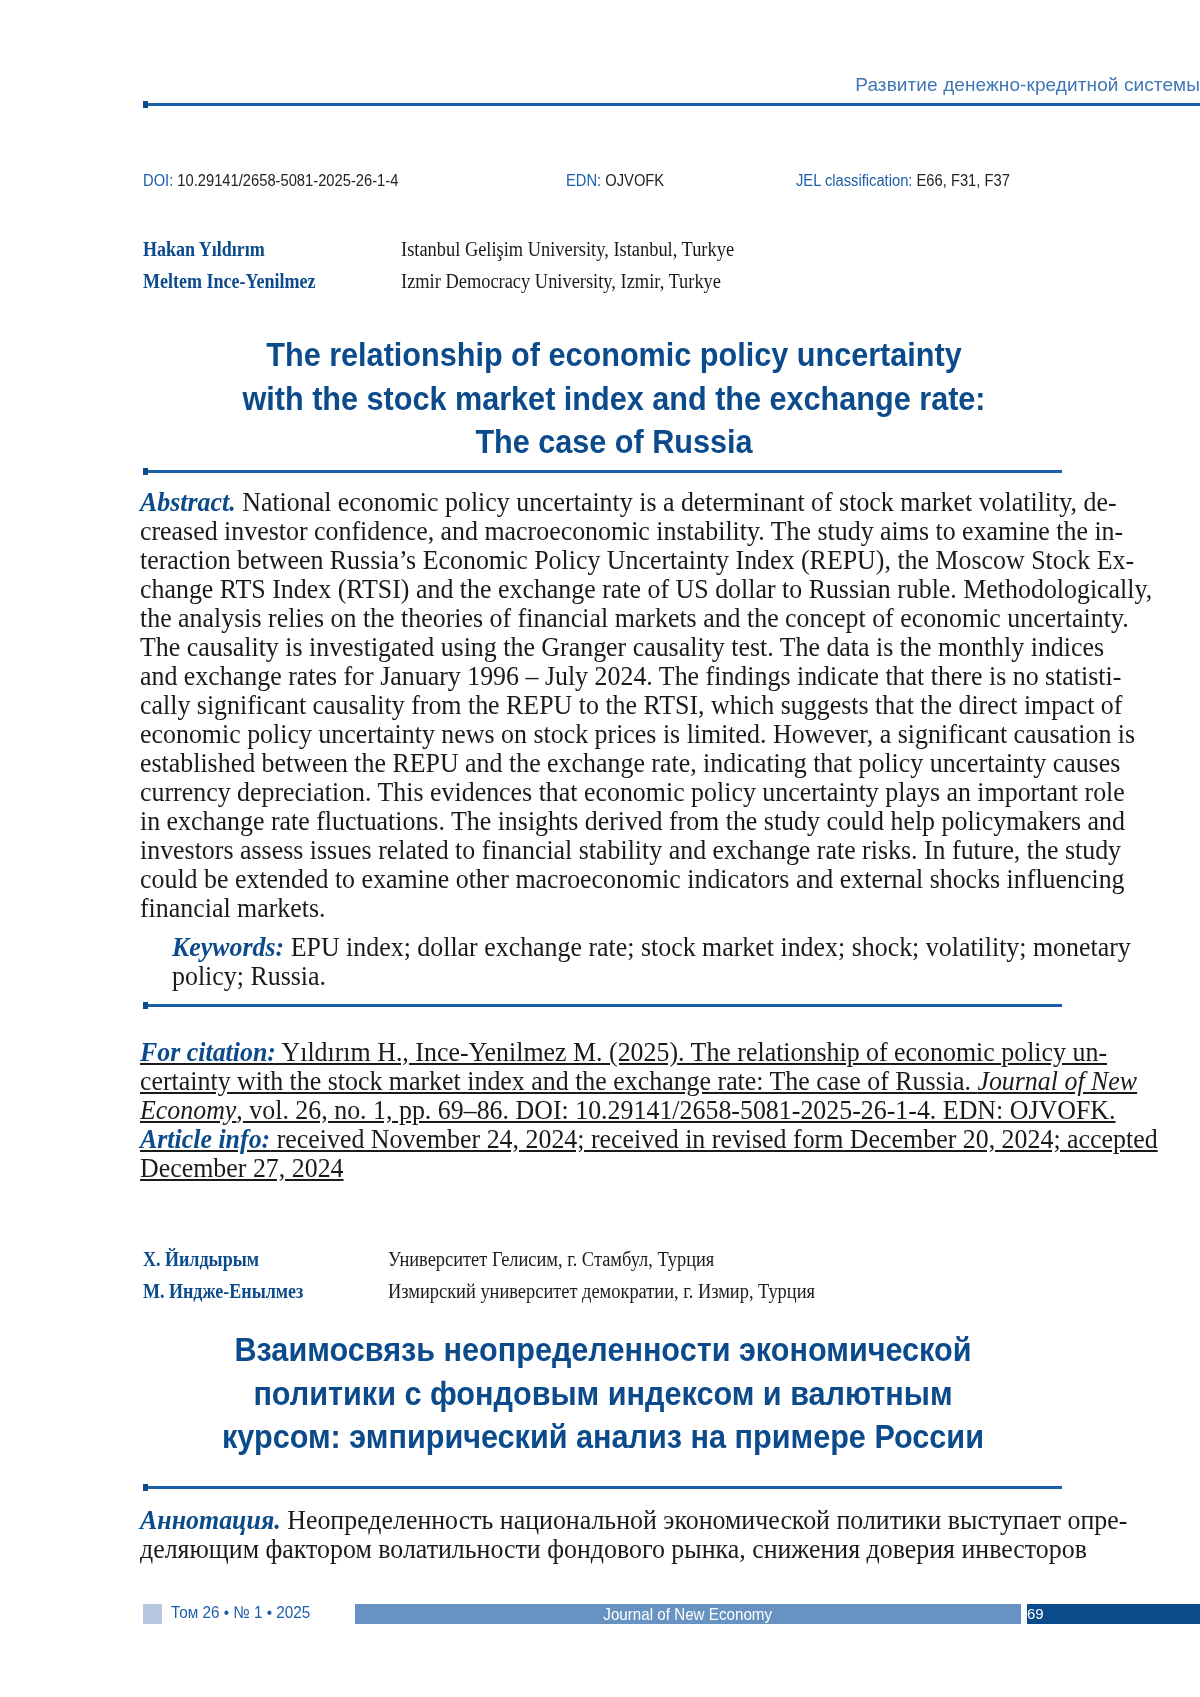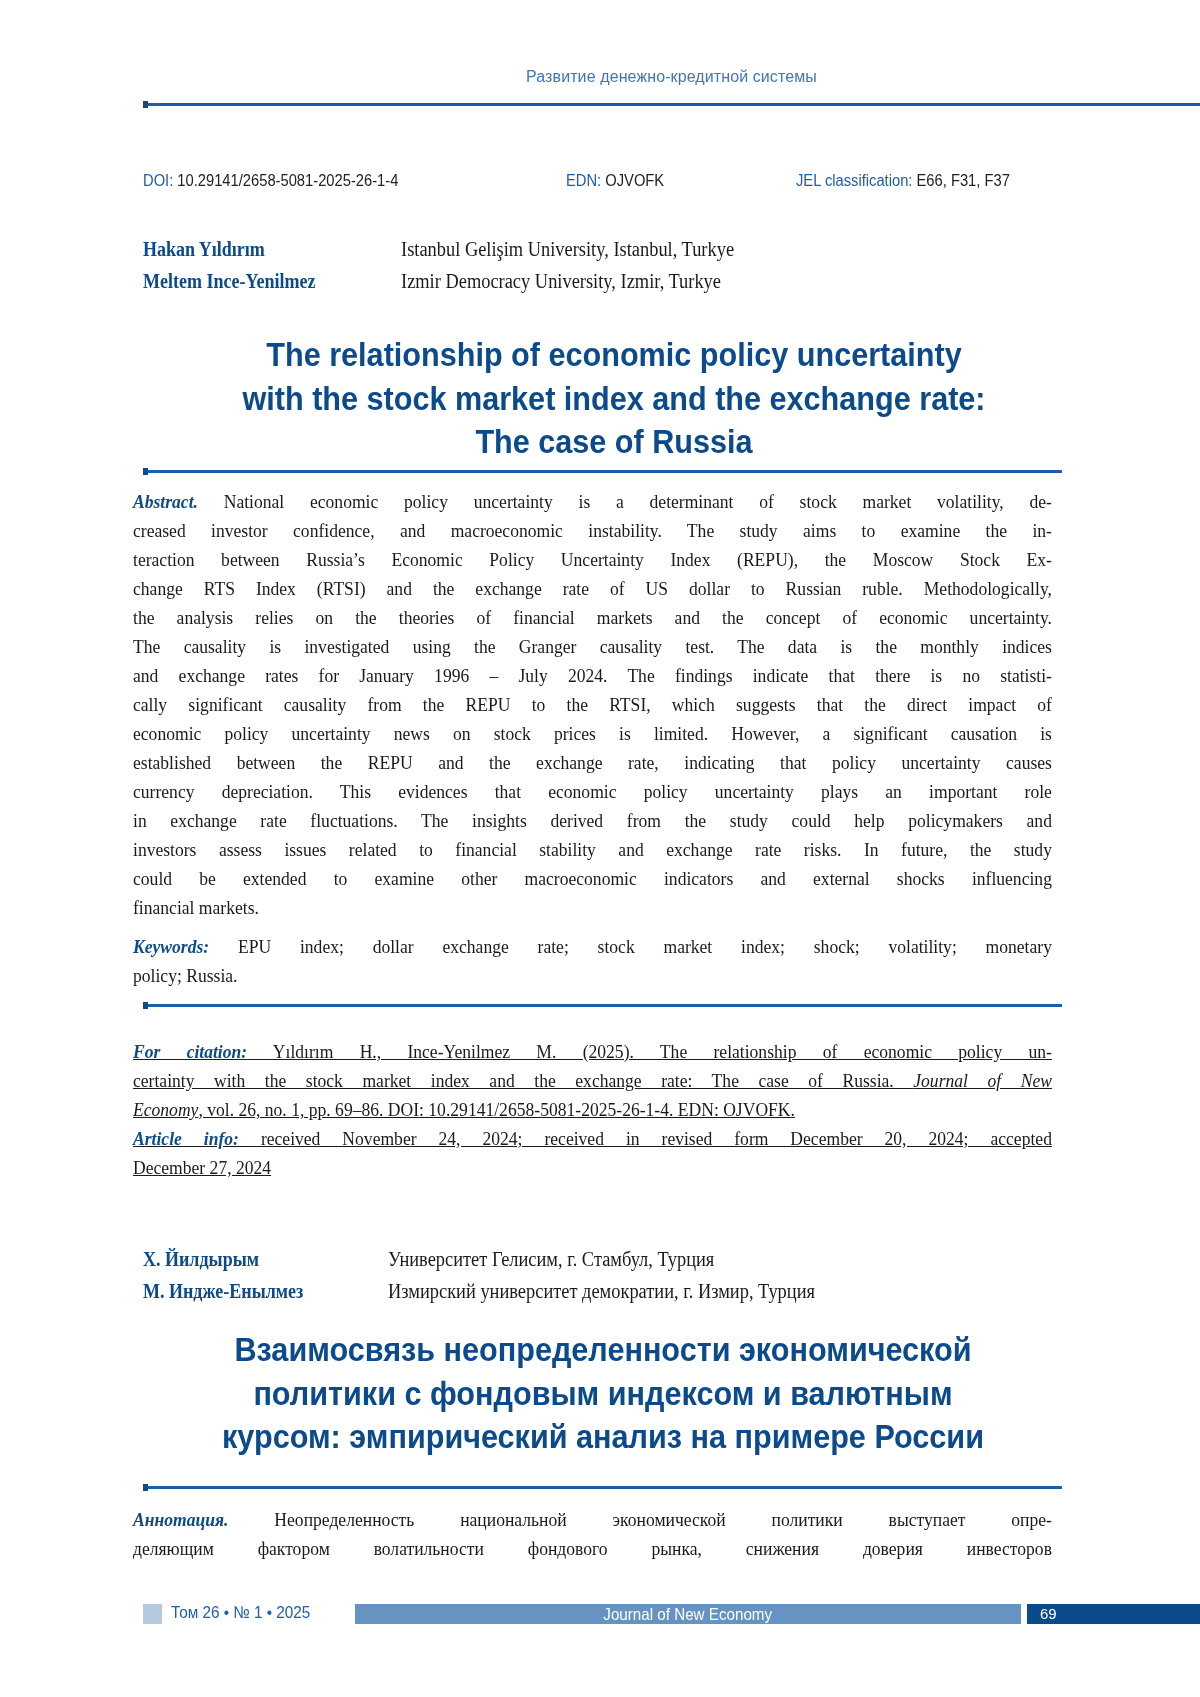--- a/index.html
+++ b/index.html
@@ -1,20 +1,20 @@
 <!DOCTYPE html>
 <html><head>
 <meta charset="utf-8">
 <style>
   html, body { margin: 0; padding: 0; background: #ffffff; }
   body { width: 1200px; height: 1697px; position: relative; overflow: hidden; font-family: "Liberation Serif", serif; color: #1a1a1a; }
   .abs { position: absolute; }
 
   
-  .run-head { top: 68px; left: 143px; right: 0; text-align: center; font-family: "Liberation Sans", sans-serif; font-size: 16px; color: #3f77b4; letter-spacing: 0.1px; }
+  .run-head { top: 74px; left: 143px; right: 0; text-align: right; font-family: "Liberation Sans", sans-serif; font-size: 19px; color: #3f77b4; letter-spacing: 0.1px; }
   .rule { position: absolute; height: 3px; background: #1d5ea8; }
   .rule::before { content: ""; position: absolute; left: 0; top: -2px; width: 5px; height: 7px; background: #0b4a8b; }
   .rule-top { top: 103px; left: 143px; right: 0; }
 
   
   .meta { top: 172px; font-family: "Liberation Sans", sans-serif; font-size: 16px; color: #222; transform: scaleX(0.92); transform-origin: left; }
   .meta .lbl { color: #1d5ea8; }
 
   
   .authors { left: 143px; font-size: 20px; }
@@ -22,32 +22,32 @@
   .authors .name { position: absolute; left: 0; color: #0b4a8b; font-weight: bold; transform: scaleX(0.9); transform-origin: left; }
   .authors .aff { position: absolute; transform: scaleX(0.92); transform-origin: left; }
 
   
   .title { left: 143px; width: 920px; text-align: center; font-family: "Liberation Sans", sans-serif; font-weight: bold; color: #0b4a8b; font-size: 34px; line-height: 43.5px; }
   .title .ln { display: block; white-space: nowrap; transform: scaleX(0.9); transform-origin: center; }
 
   .rule-mid { left: 143px; width: 919px; }
 
   
-  .para { left: 133px; width: 919px; font-size: 19px; line-height: 29px; text-align: justify; }
+  .para { left: 140px; width: 919px; font-size: 28px; line-height: 29px; text-align: justify; }
   .para .ln { display: block; white-space: nowrap; text-align-last: justify; transform: scaleX(0.925); transform-origin: left; width: 108.1%; }
   .para .ln.last { text-align-last: left; }
   .lbl-it { color: #0b4a8b; font-style: italic; font-weight: bold; }
   .it { font-style: italic; }
 
   
   .foot-sq { top: 1604px; left: 143px; width: 19px; height: 20px; background: #b5c8df; }
   .foot-vol { top: 1603px; left: 171px; font-family: "Liberation Sans", sans-serif; font-size: 17px; color: #1d5ea8; transform: scaleX(0.9); transform-origin: left; white-space: nowrap; }
   .foot-bar { top: 1604px; left: 355px; width: 666px; height: 20px; background: #6793c2; color: #ffffff; text-align: center; font-family: "Liberation Sans", sans-serif; font-size: 16.5px; line-height: 20px; }
   .foot-bar span { display: inline-block; transform: scaleX(0.92); }
-  .foot-page { top: 1604px; left: 1027px; right: 0; height: 20px; background: #0b4a8b; color: #ffffff; font-family: "Liberation Sans", sans-serif; font-size: 15px; line-height: 20px; padding-left: 13px; }
+  .foot-page { top: 1604px; left: 1027px; right: 0; height: 20px; background: #0b4a8b; color: #ffffff; font-family: "Liberation Sans", sans-serif; font-size: 15px; line-height: 20px; }
 </style>
 </head>
 <body>
 
 <div class="abs run-head">Развитие денежно-кредитной системы</div>
 <div class="rule rule-top"></div>
 
 <div class="abs meta" style="left:143px;">
   <span class="lbl">DOI:</span><span> 10.29141/2658-5081-2025-26-1-4</span>
 </div>
@@ -88,21 +88,21 @@
   <span class="ln">cally significant causality from the REPU to the RTSI, which suggests that the direct impact of</span>
   <span class="ln">economic policy uncertainty news on stock prices is limited. However, a significant causation is</span>
   <span class="ln">established between the REPU and the exchange rate, indicating that policy uncertainty causes</span>
   <span class="ln">currency depreciation. This evidences that economic policy uncertainty plays an important role</span>
   <span class="ln">in exchange rate fluctuations. The insights derived from the study could help policymakers and</span>
   <span class="ln">investors assess issues related to financial stability and exchange rate risks. In future, the study</span>
   <span class="ln">could be extended to examine other macroeconomic indicators and external shocks influencing</span>
   <span class="ln last">financial markets.</span>
 </div>
 
-<div class="abs para" style="top:932px;">
+<div class="abs para" style="top:932px;margin-left:32px;">
   <span class="ln"><span class="lbl-it">Keywords:</span><span> EPU index; dollar exchange rate; stock market index; shock; volatility; monetary</span></span>
   <span class="ln last">policy; Russia.</span>
 </div>
 
 <div class="rule rule-mid" style="top:1004px;"></div>
 
 <div class="abs para" style="top:1037px;text-decoration:underline;">
   <span class="ln"><span class="lbl-it">For citation:</span><span> Yıldırım H., Ince-Yenilmez M. (2025). The relationship of economic policy un-</span></span>
   <span class="ln"><span>certainty with the stock market index and the exchange rate: The case of Russia. </span><span class="it">Journal of New</span></span>
   <span class="ln last"><span class="it">Economy</span><span>, vol. 26, no. 1, pp. 69–86. DOI: 10.29141/2658-5081-2025-26-1-4. EDN: OJVOFK.</span></span>

